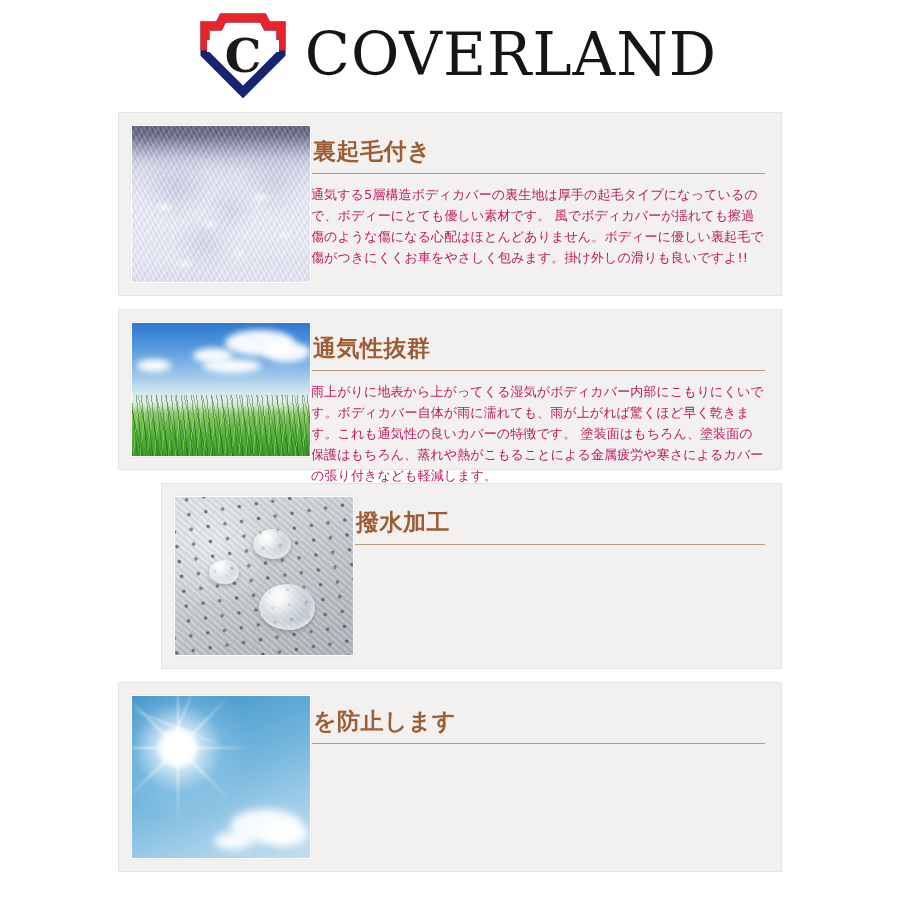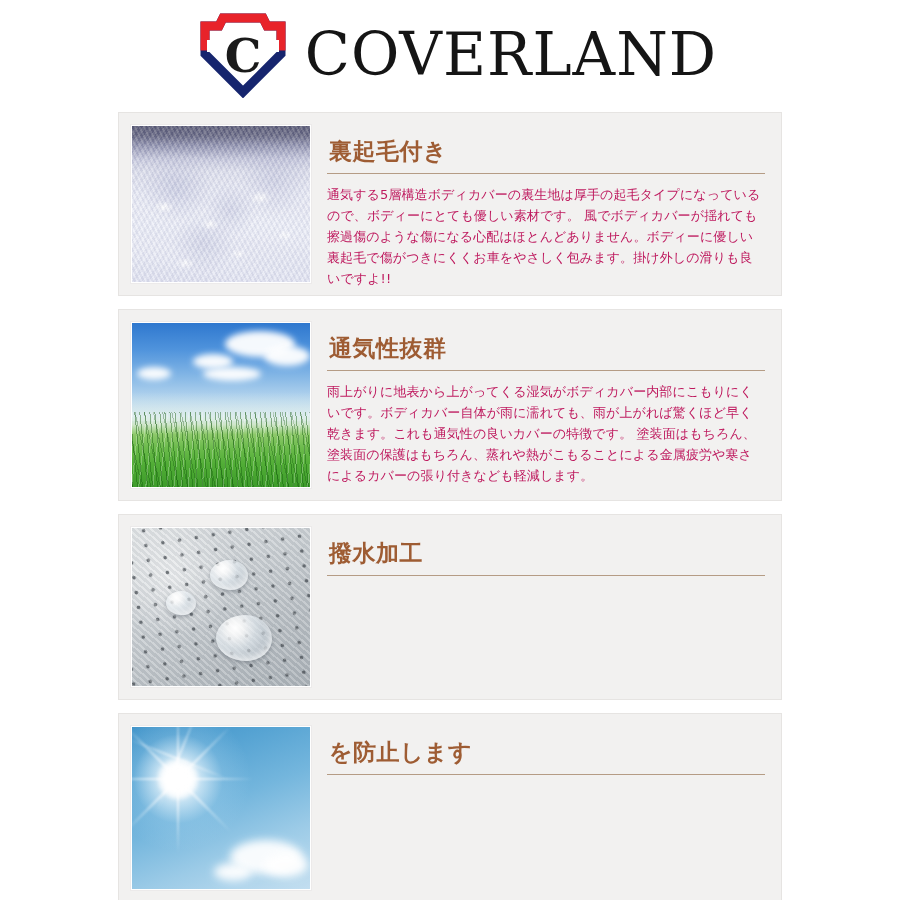--- a/index.html
+++ b/index.html
@@ -51,25 +51,24 @@
     left: 118px;
     width: 664px;
   }
   .panel {
     background: #f2f1f0;
     border: 1px solid #e6e4e2;
     margin-bottom: 13px;
     padding: 12px 14px 12px 12px;
     display: flex;
     align-items: flex-start;
-    gap: 16px;
   }
   .panel.p1 { height: 184px; }
-  .panel.p2 { height: 192px; }
-  .panel.p3 { height: 186px; }
+  .panel.p2 { height: 161px; }
+  .panel.p3 { height: 186px; margin-left: 43px; }
   .panel.p4 { height: 190px; margin-bottom: 0; }
 
   .thumb {
     flex: 0 0 auto;
     width: 180px;
     height: 100%;
     border: 1px solid #ffffff;
     outline: 1px solid #eceaea;
     position: relative;
     overflow: hidden;

